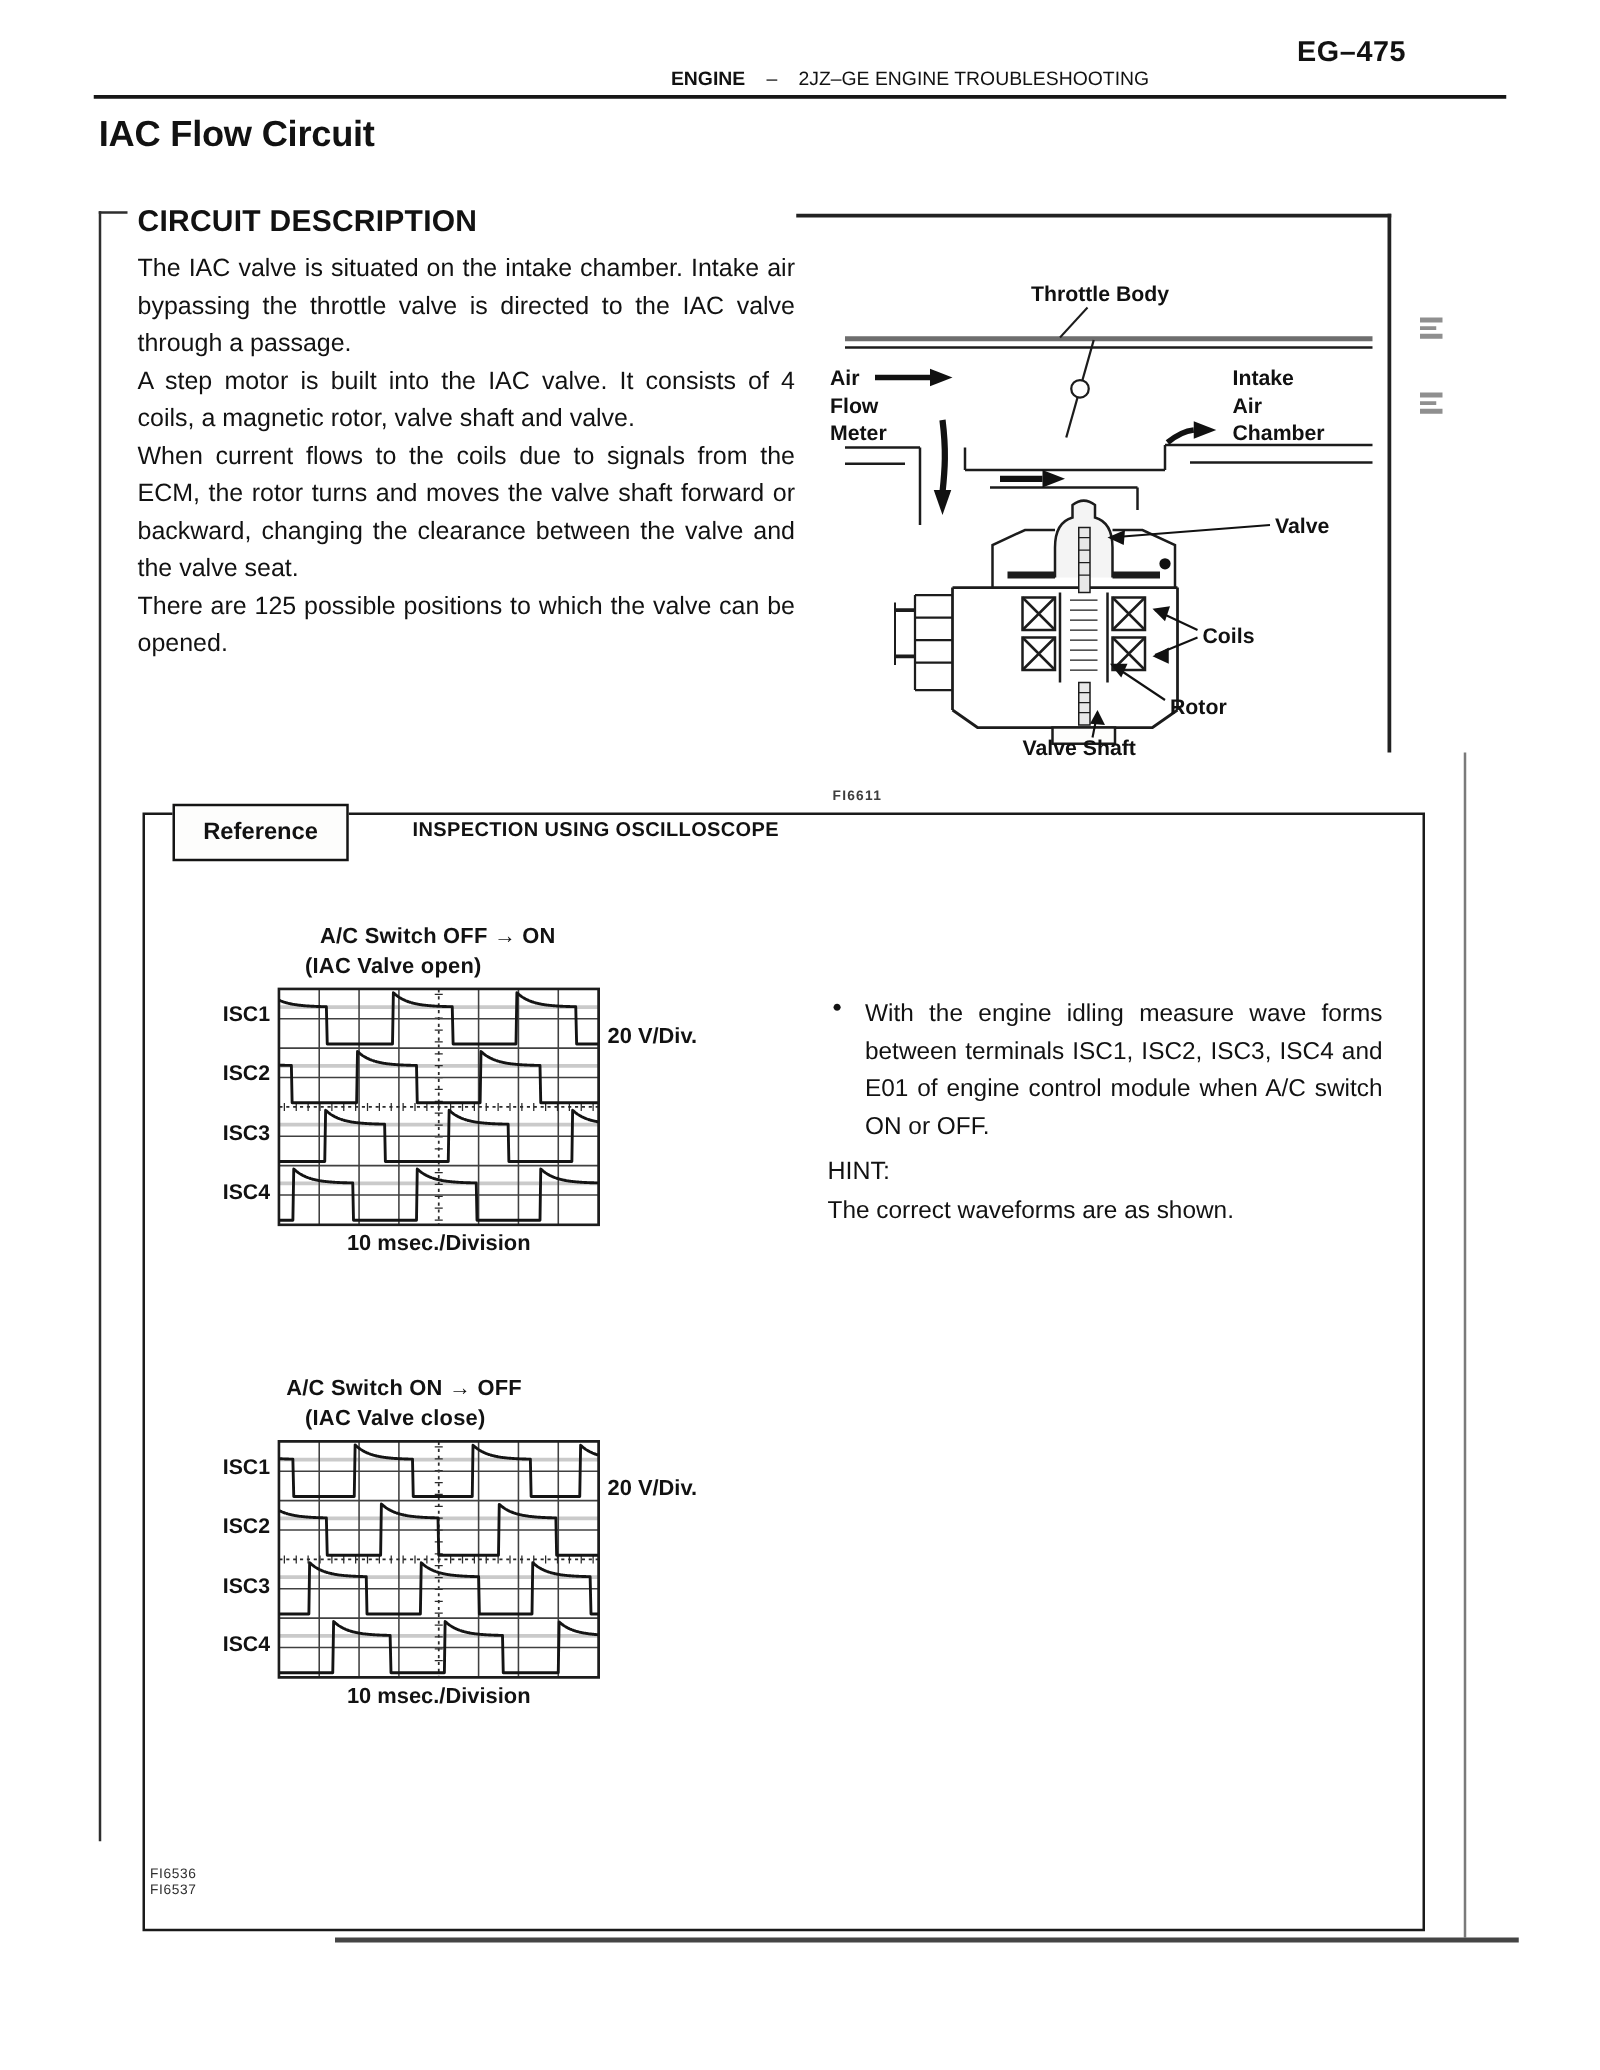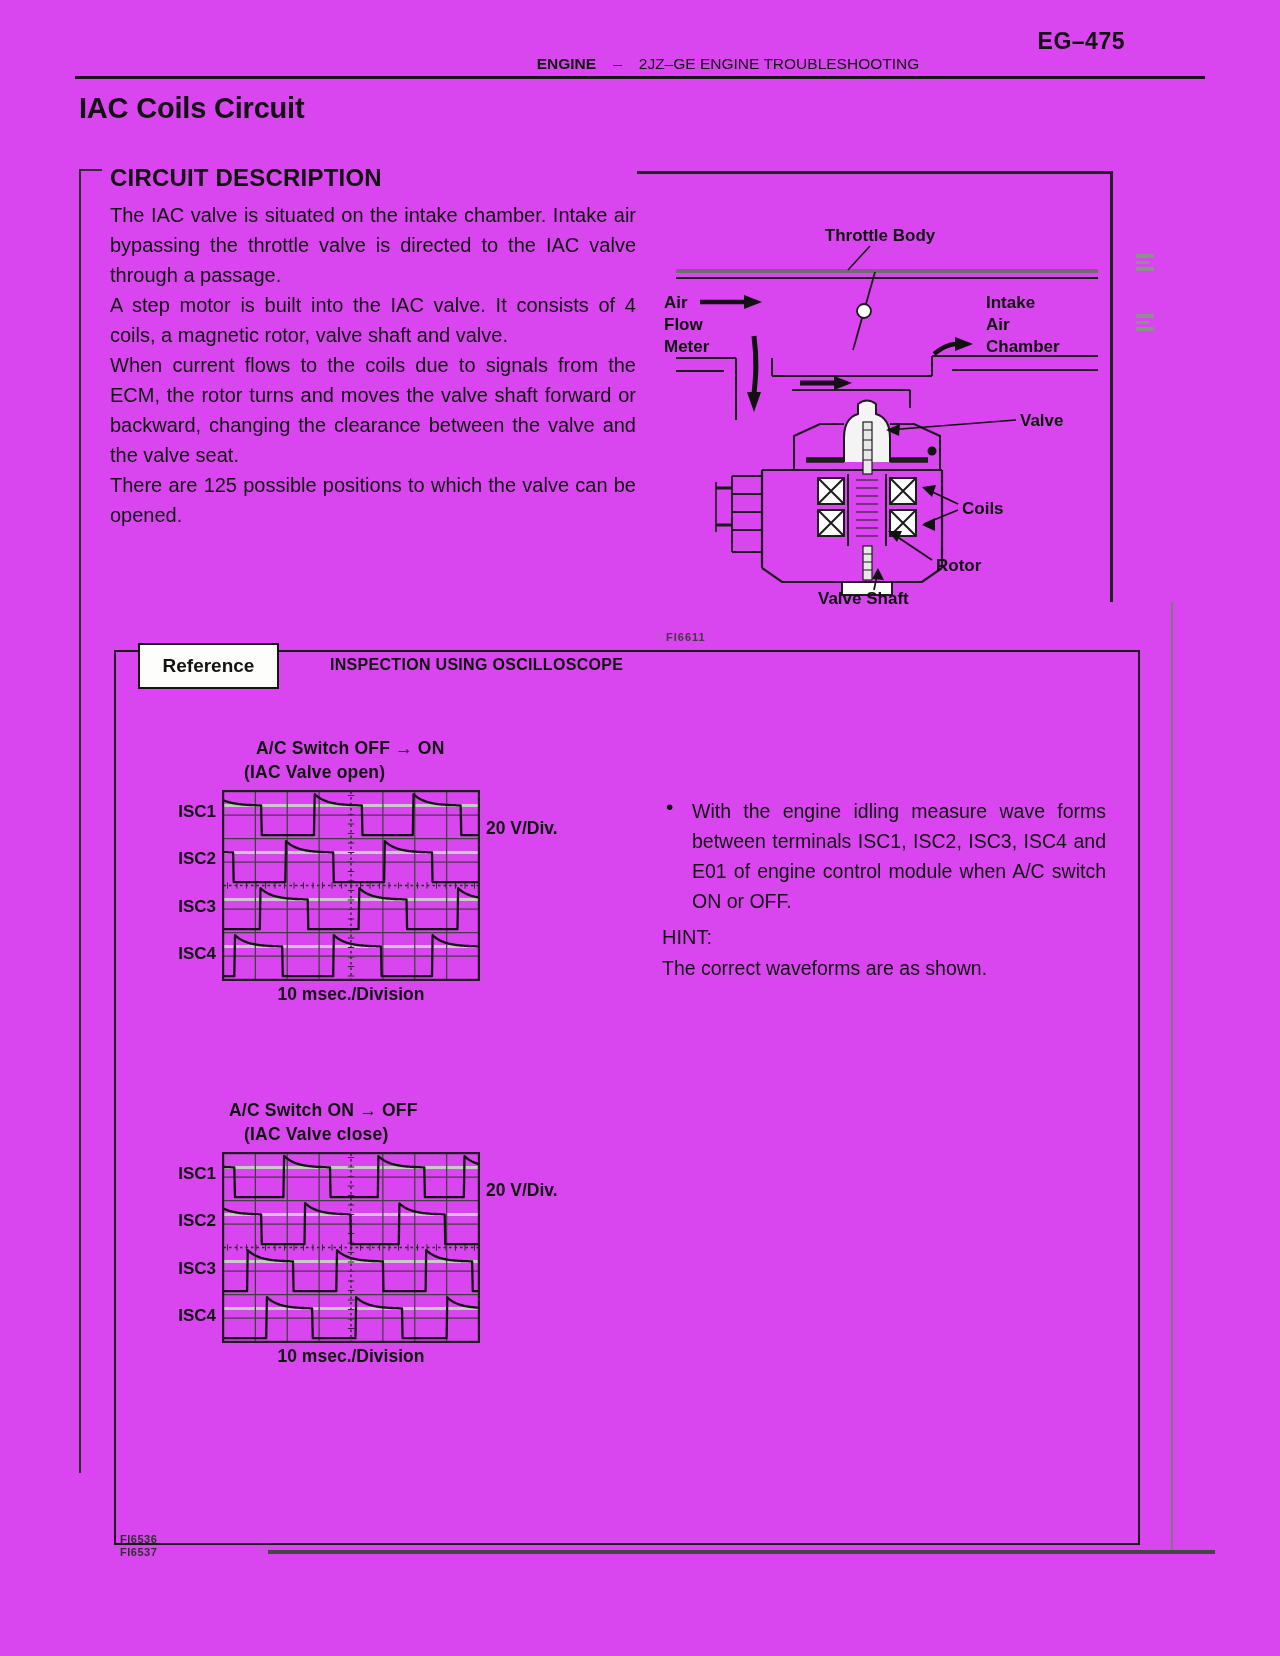--- a/index.html
+++ b/index.html
@@ -1,18 +1,18 @@
 <!DOCTYPE html>
 <html><head>
 <meta charset="utf-8">
 <style>
   html,body{margin:0;padding:0;background:#d9d9d9;}
   .page{
     position:relative;width:1280px;height:1656px;margin:0 auto;
-    background:#d946ef;color:#121212;
+    background:#ffffff;color:#121212;
     font-family:"Liberation Sans",sans-serif;overflow:hidden;
   }
   .abs{position:absolute;}
   
   .pageno{top:28px;right:155px;font-size:23px;font-weight:700;letter-spacing:.5px;}
   .runhead{top:55px;left:176px;width:1104px;text-align:center;font-size:15.5px;white-space:nowrap;}
   .rh-section{font-weight:700;}
   .rh-dash{display:inline-block;margin:0 17px;}
   .headrule{top:76px;left:75px;width:1130px;height:3px;background:#161616;}
   .title{top:92px;left:79px;font-size:29px;font-weight:700;letter-spacing:-.2px;}
@@ -38,41 +38,41 @@
   .isc{width:48px;text-align:right;font-size:17px;font-weight:700;}
   .scope-svg{width:258px;height:191px;}
   .vdiv{font-size:17.5px;font-weight:600;white-space:nowrap;}
   .tdiv{width:258px;text-align:center;font-size:17.5px;font-weight:600;white-space:nowrap;}
   
   .bullet-dot{top:795px;left:666px;font-size:21px;}
   .bullet-text{top:796px;left:692px;width:414px;font-size:19.5px;line-height:30px;text-align:justify;}
   .hint-label{top:926px;left:662px;font-size:20px;}
   .hint-text{top:957px;left:662px;font-size:19.5px;}
   
-  .figid2{top:1493px;left:120px;font-size:11px;font-weight:700;color:#2f2f2f;line-height:13px;letter-spacing:.5px;margin-top:40px;}
+  .figid2{top:1493px;left:120px;font-size:11px;font-weight:400;color:#2f2f2f;line-height:13px;letter-spacing:.5px;}
   
   .binder{left:1136px;width:18px;display:flex;flex-direction:column;gap:3px;}
   .binder span{display:block;height:3.5px;background:#8f8f8f;}
   .binder span:nth-child(2){width:13px;}
   .b1{top:254px;} .b2{top:314px;}
   .page-edge{top:602px;left:1171px;width:2px;height:948px;background:#7a7a7a;}
   .bottom-shadow{top:1550px;left:268px;width:947px;height:4px;background:#454545;}
   svg text{font-family:"Liberation Sans",sans-serif;font-weight:700;font-size:17px;fill:#111;}
 </style>
 </head>
 <body>
 
 <div class="page">
 
   <div class="abs pageno">EG–475</div>
   <div class="abs runhead">
     <span class="rh-section">ENGINE</span><span class="rh-dash">–</span><span class="rh-sub">2JZ–GE ENGINE TROUBLESHOOTING</span>
   </div>
   <div class="abs headrule"></div>
-  <div class="abs title">IAC Coils Circuit</div>
+  <div class="abs title">IAC Flow Circuit</div>
 
   <div class="abs margin-tick"></div>
   <div class="abs margin-line"></div>
 
   <div class="abs cd-heading">CIRCUIT DESCRIPTION</div>
   <div class="abs cd-body">
     <p>The IAC valve is situated on the intake chamber. Intake air bypassing the throttle valve is directed to the IAC valve through a passage.</p>
     <p>A step motor is built into the IAC valve. It consists of 4 coils, a magnetic rotor, valve shaft and valve.</p>
     <p>When current flows to the coils due to signals from the ECM, the rotor turns and moves the valve shaft forward or backward, changing the clearance between the valve and the valve seat.</p>
     <p>There are 125 possible positions to which the valve can be opened.</p>

